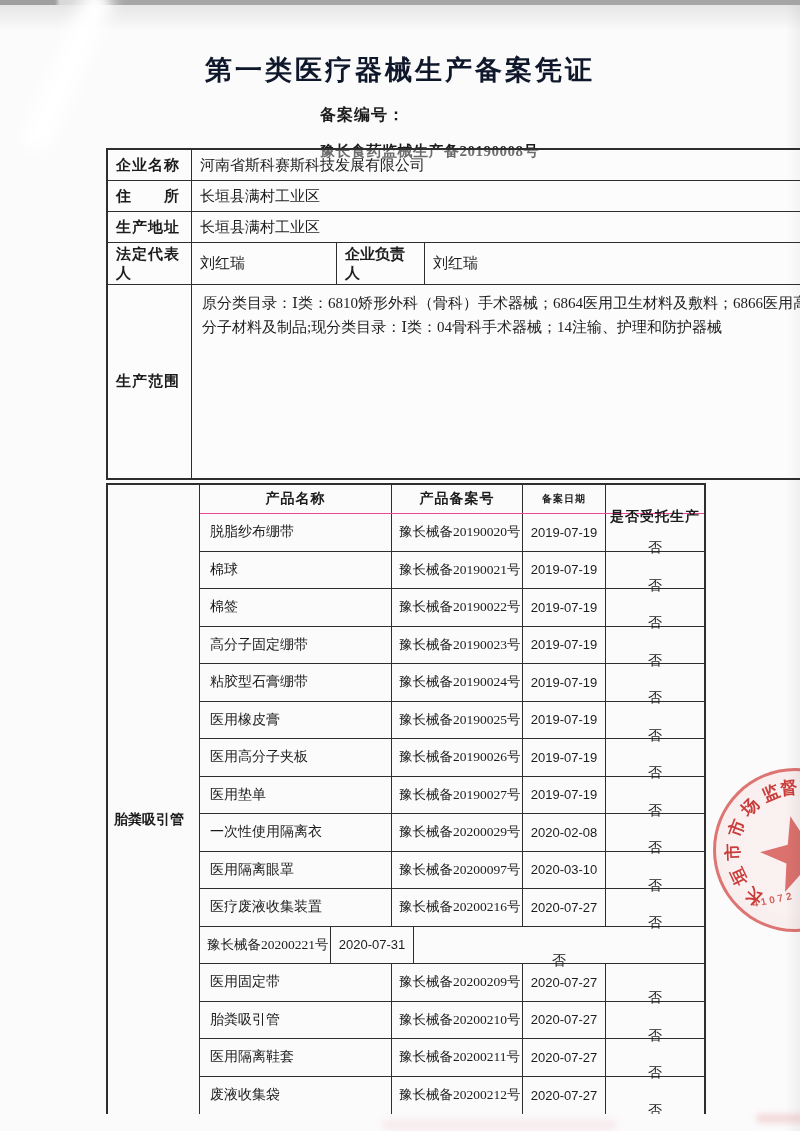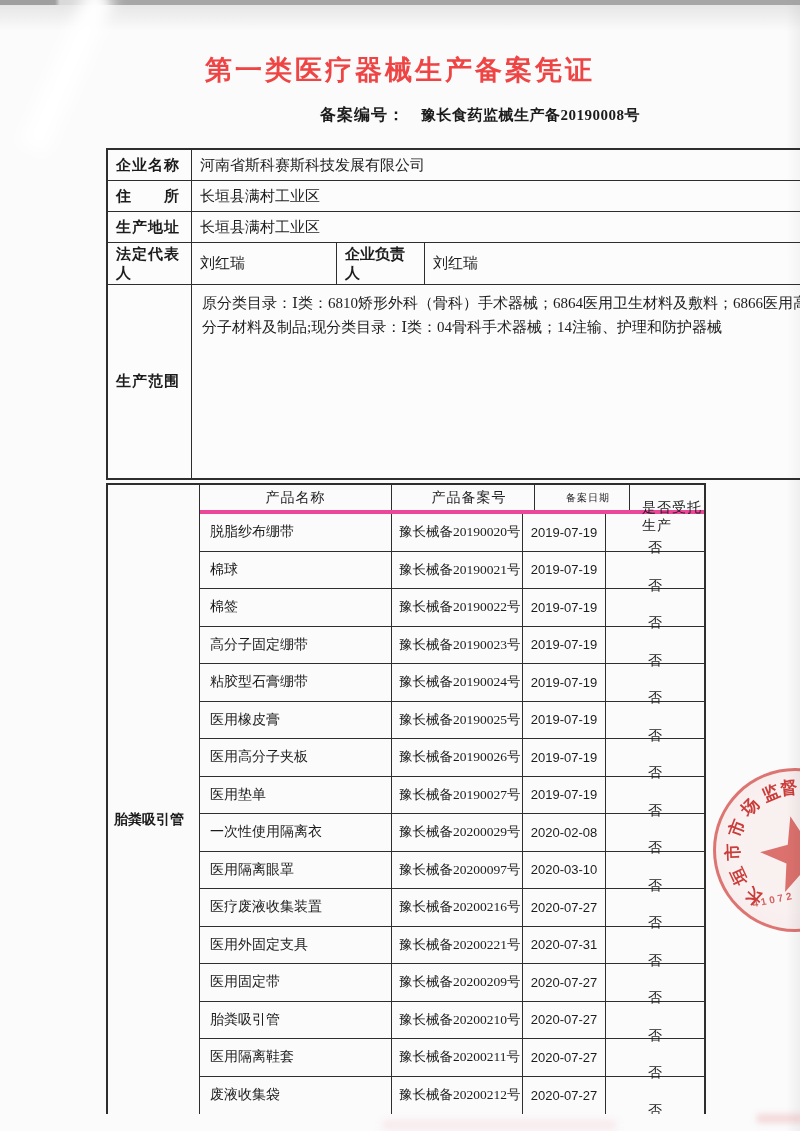--- a/index.html
+++ b/index.html
@@ -18,22 +18,22 @@
   .streak { position:absolute; left:52px; top:-14px; width:30px; height:170px;
     background:rgba(255,255,255,.95); transform:rotate(24deg); filter:blur(7px); }
   .right-shade { position:absolute; right:0; top:0; width:14px; height:1131px;
     background:linear-gradient(270deg, rgba(150,150,150,.12), rgba(150,150,150,0)); }
   .smudge-bottom { position:absolute; left:382px; top:1121px; width:235px; height:8px;
     background:rgba(225,115,125,.16); filter:blur(4px); border-radius:4px; }
   .smudge-corner { position:absolute; left:757px; top:1114px; width:46px; height:9px;
     background:rgba(225,110,110,.25); filter:blur(3px); }
   
   .title { position:absolute; left:0; top:52px; width:800px; text-align:center;
-    font-size:27px; font-weight:700; letter-spacing:3px; color:#ef4444; }
-  .record-line { position:absolute; left:320px; top:105px; display:flex; align-items:baseline; gap:16px; }
+    font-size:27px; font-weight:700; letter-spacing:3px; color:#0f172a; }
+  .record-line { position:absolute; left:320px; top:105px; display:flex; align-items:baseline; gap:16px;flex-direction:column; }
   .record-label { font-size:16px; font-weight:700; letter-spacing:1px; }
   .record-value { font-size:15px; font-weight:700; letter-spacing:.5px; }
   
   .info-table { position:absolute; left:106px; top:148px; width:716px;
     border:2px solid #2e2e2e; background:rgba(255,255,255,.35); }
   .irow { display:flex; border-top:1px solid #2e2e2e; }
   .irow:first-child { border-top:none; }
   .icell { display:flex; align-items:center; padding:2px 8px; font-size:15px; }
   .ilabel { width:84px; flex:0 0 84px; border-right:1px solid #2e2e2e; font-weight:600; letter-spacing:1px; }
   .ivalue { flex:1;text-align:center; }
@@ -43,21 +43,21 @@
   .scope-row { height:194px; align-items:stretch; }
   .scope-row .ilabel { align-items:center; }
   .scope-value { flex:1; padding:6px 10px; font-size:15px; line-height:1.6; align-items:flex-start; }
   
   .product-table { position:absolute; left:106px; top:483px; width:600px; height:631px;
     border:2px solid #2e2e2e; border-bottom:none; display:flex; overflow:hidden; }
   .section-cell { width:92px; flex:0 0 92px; border-right:1px solid #2e2e2e;
     display:flex; align-items:center; justify-content:flex-start; padding:40px 4px 0 6px;
     font-size:14px; font-weight:600; }
   .pt-right { flex:1; display:flex; flex-direction:column; }
-  .phead { display:flex; height:29px; border-bottom:4px solid #ec4899; font-weight:400;gap:12px; }
+  .phead { display:flex; height:29px; border-bottom:1px solid #ec4899; font-weight:700; }
   .ph { display:flex; align-items:center; justify-content:center; font-size:14px; letter-spacing:1px; }
   .prow { display:flex; height:37.5px; border-bottom:1px solid #2e2e2e; }
   .prow.last { border-bottom:none; }
   .pc { display:flex; align-items:center; font-size:14px; }
   .c0 { width:192px; flex:0 0 192px; border-right:1px solid #2e2e2e; padding-left:10px; }
   .c1 { width:131px; flex:0 0 131px; border-right:1px solid #2e2e2e; padding-left:7px; font-size:13.5px; }
   .c2 { width:83px;  flex:0 0 83px;  border-right:1px solid #2e2e2e; justify-content:center; font-size:13px; font-family:"Liberation Sans","DejaVu Sans",sans-serif; }
   .c3 { flex:1; justify-content:center;margin-top:32px; }
   .phead .c0, .phead .c1 { padding-left:0; justify-content:center; font-size:14px; }
   .phead .c2 { font-family:"Liberation Serif","DejaVu Serif",serif; font-size:10px; }
@@ -188,21 +188,20 @@
             <div class="pc c2">2020-03-10</div>
             <div class="pc c3">否</div>
           </div>
           <div class="prow">
             <div class="pc c0">医疗废液收集装置</div>
             <div class="pc c1">豫长械备20200216号</div>
             <div class="pc c2">2020-07-27</div>
             <div class="pc c3">否</div>
           </div>
           <div class="prow">
-            <div class="pc c0">医用外固定支具</div>
             <div class="pc c1">豫长械备20200221号</div>
             <div class="pc c2">2020-07-31</div>
             <div class="pc c3">否</div>
           </div>
           <div class="prow">
             <div class="pc c0">医用固定带</div>
             <div class="pc c1">豫长械备20200209号</div>
             <div class="pc c2">2020-07-27</div>
             <div class="pc c3">否</div>
           </div>

